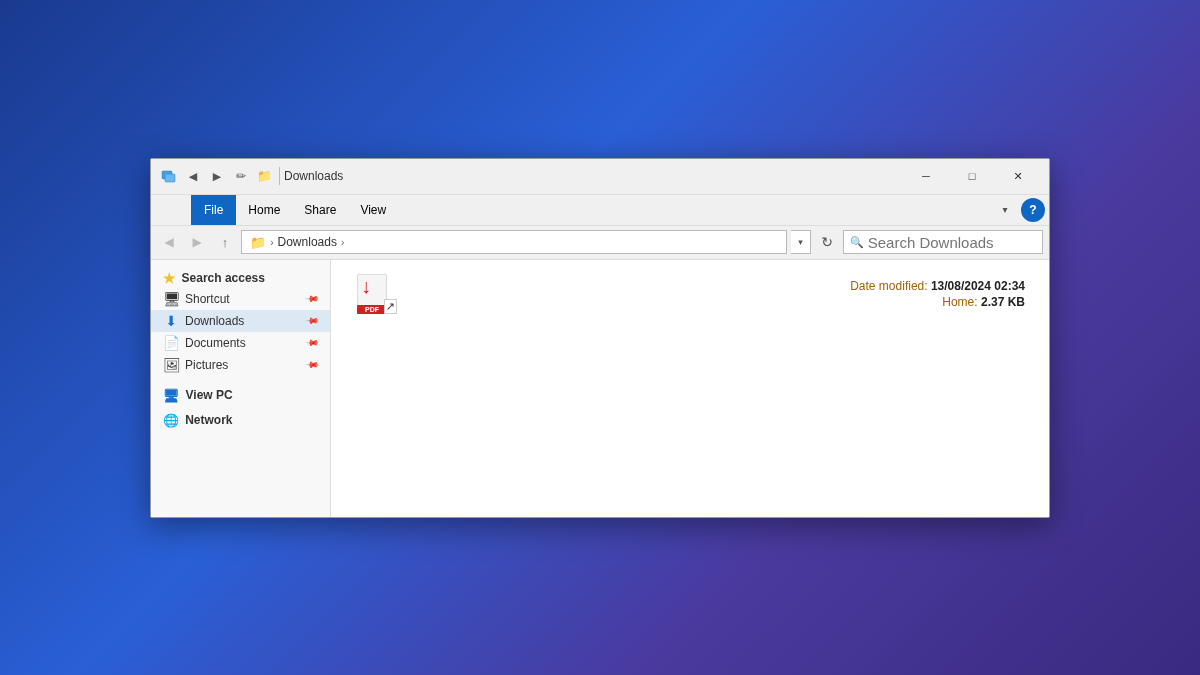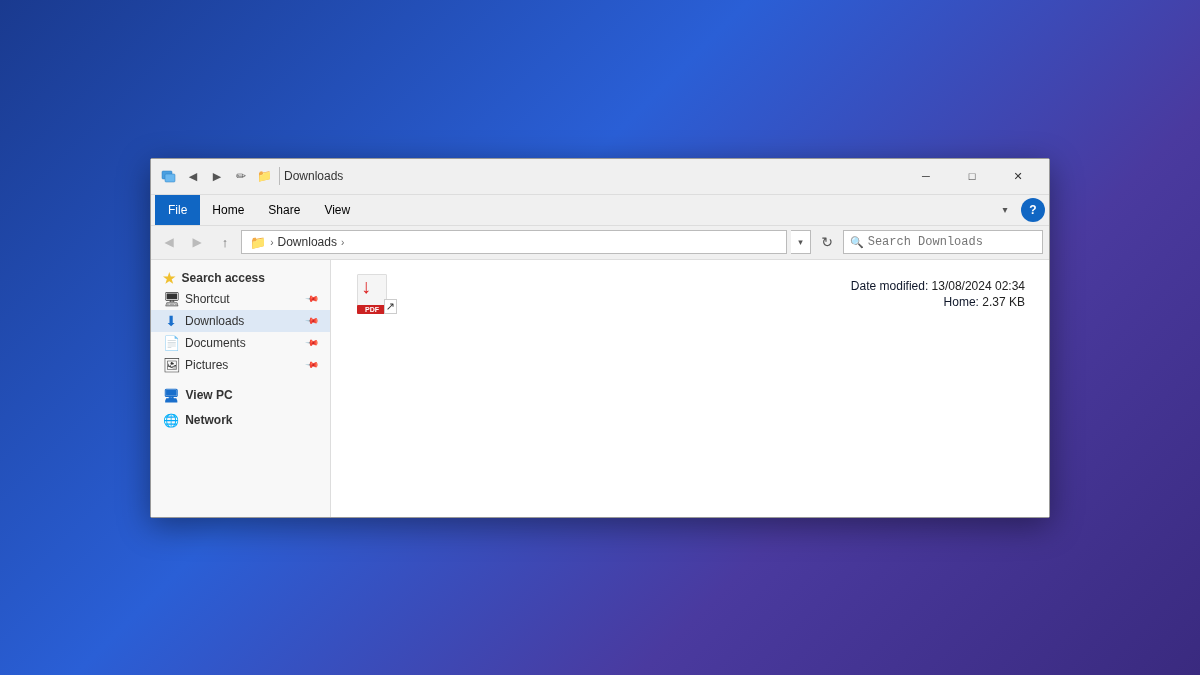--- a/index.html
+++ b/index.html
@@ -108,20 +108,21 @@
     }
     .ribbon-tab.active {
       background: white;
       border: 1px solid #ddd;
       border-bottom: 1px solid white;
       color: #000;
       font-weight: 500;
       background: #1066c3;
       color: white;
       border-color: #1066c3;
+      margin-left: 36px;
     }
     .ribbon-chevron {
       margin-left: auto;
       width: 24px;
       height: 24px;
       display: flex;
       align-items: center;
       justify-content: center;
       cursor: pointer;
       font-size: 10px;
@@ -218,24 +219,23 @@
       gap: 4px;
     }
     .search-icon-sym {
       color: #888;
       font-size: 11px;
     }
     .search-input {
       border: none;
       outline: none;
       background: transparent;
-      font-size: 12px;
-      color: #555;
-      flex: 1;
-      font-family: Liberation Mono, monospace;
+      font-size: 15px;
+      color: #555;
+      flex: 1;
     }
     
     .main-content {
       display: flex;
       flex: 1;
       overflow: hidden;
     }
     
     .sidebar {
       width: 180px;
@@ -359,22 +359,22 @@
       color: #555;
     }
     .file-meta {
       font-size: 12px;
       color: #333;
       text-align: right;
       margin-left: auto;
     }
     .file-meta-date { margin-bottom: 2px; }
     .file-meta-size { }
-    .meta-label { color: #0f172a; }
-    .meta-value { font-weight: 400; color: #222; }
+    .meta-label { color: #a16207; }
+    .meta-value { font-weight: 700; color: #222; }
   </style>
 </head>
 <body>
 
 <div class="window">
 
   <div class="title-bar">
     <div class="title-bar-icons">
       <div class="title-icon">
         <svg viewBox="0 0 16 16" fill="none">

